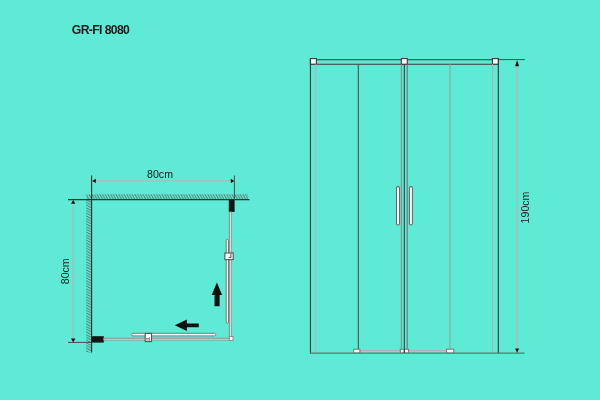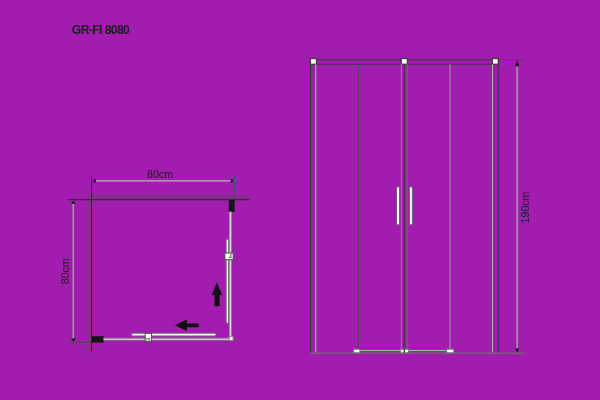--- a/index.html
+++ b/index.html
@@ -1,16 +1,16 @@
 <!DOCTYPE html>
 <html><head>
 <meta charset="utf-8">
 <style>
   html,body{margin:0;padding:0;background:#ffffff;}
-  #wrap{position:relative;width:600px;height:400px;background:#a21caf;overflow:hidden;}
+  #wrap{position:relative;width:600px;height:400px;background:#5eead4;overflow:hidden;}
   svg{position:absolute;left:0;top:0;}
   text{font-family:"Liberation Sans",sans-serif;fill:#1c1c1c;}
 </style>
 </head>
 <body>
 <div id="wrap">
 <svg width="600" height="400" viewBox="0 0 600 400">
 <defs>
 <pattern id="ht" patternUnits="userSpaceOnUse" width="2.7" height="5.4">
   <path d="M-0.5,-1 L3.2,6.4 M-3.2,-1 L0.5,6.4 M2.2,-1 L5.9,6.4" stroke="#4f4f4f" stroke-width="0.78" fill="none"></path>

